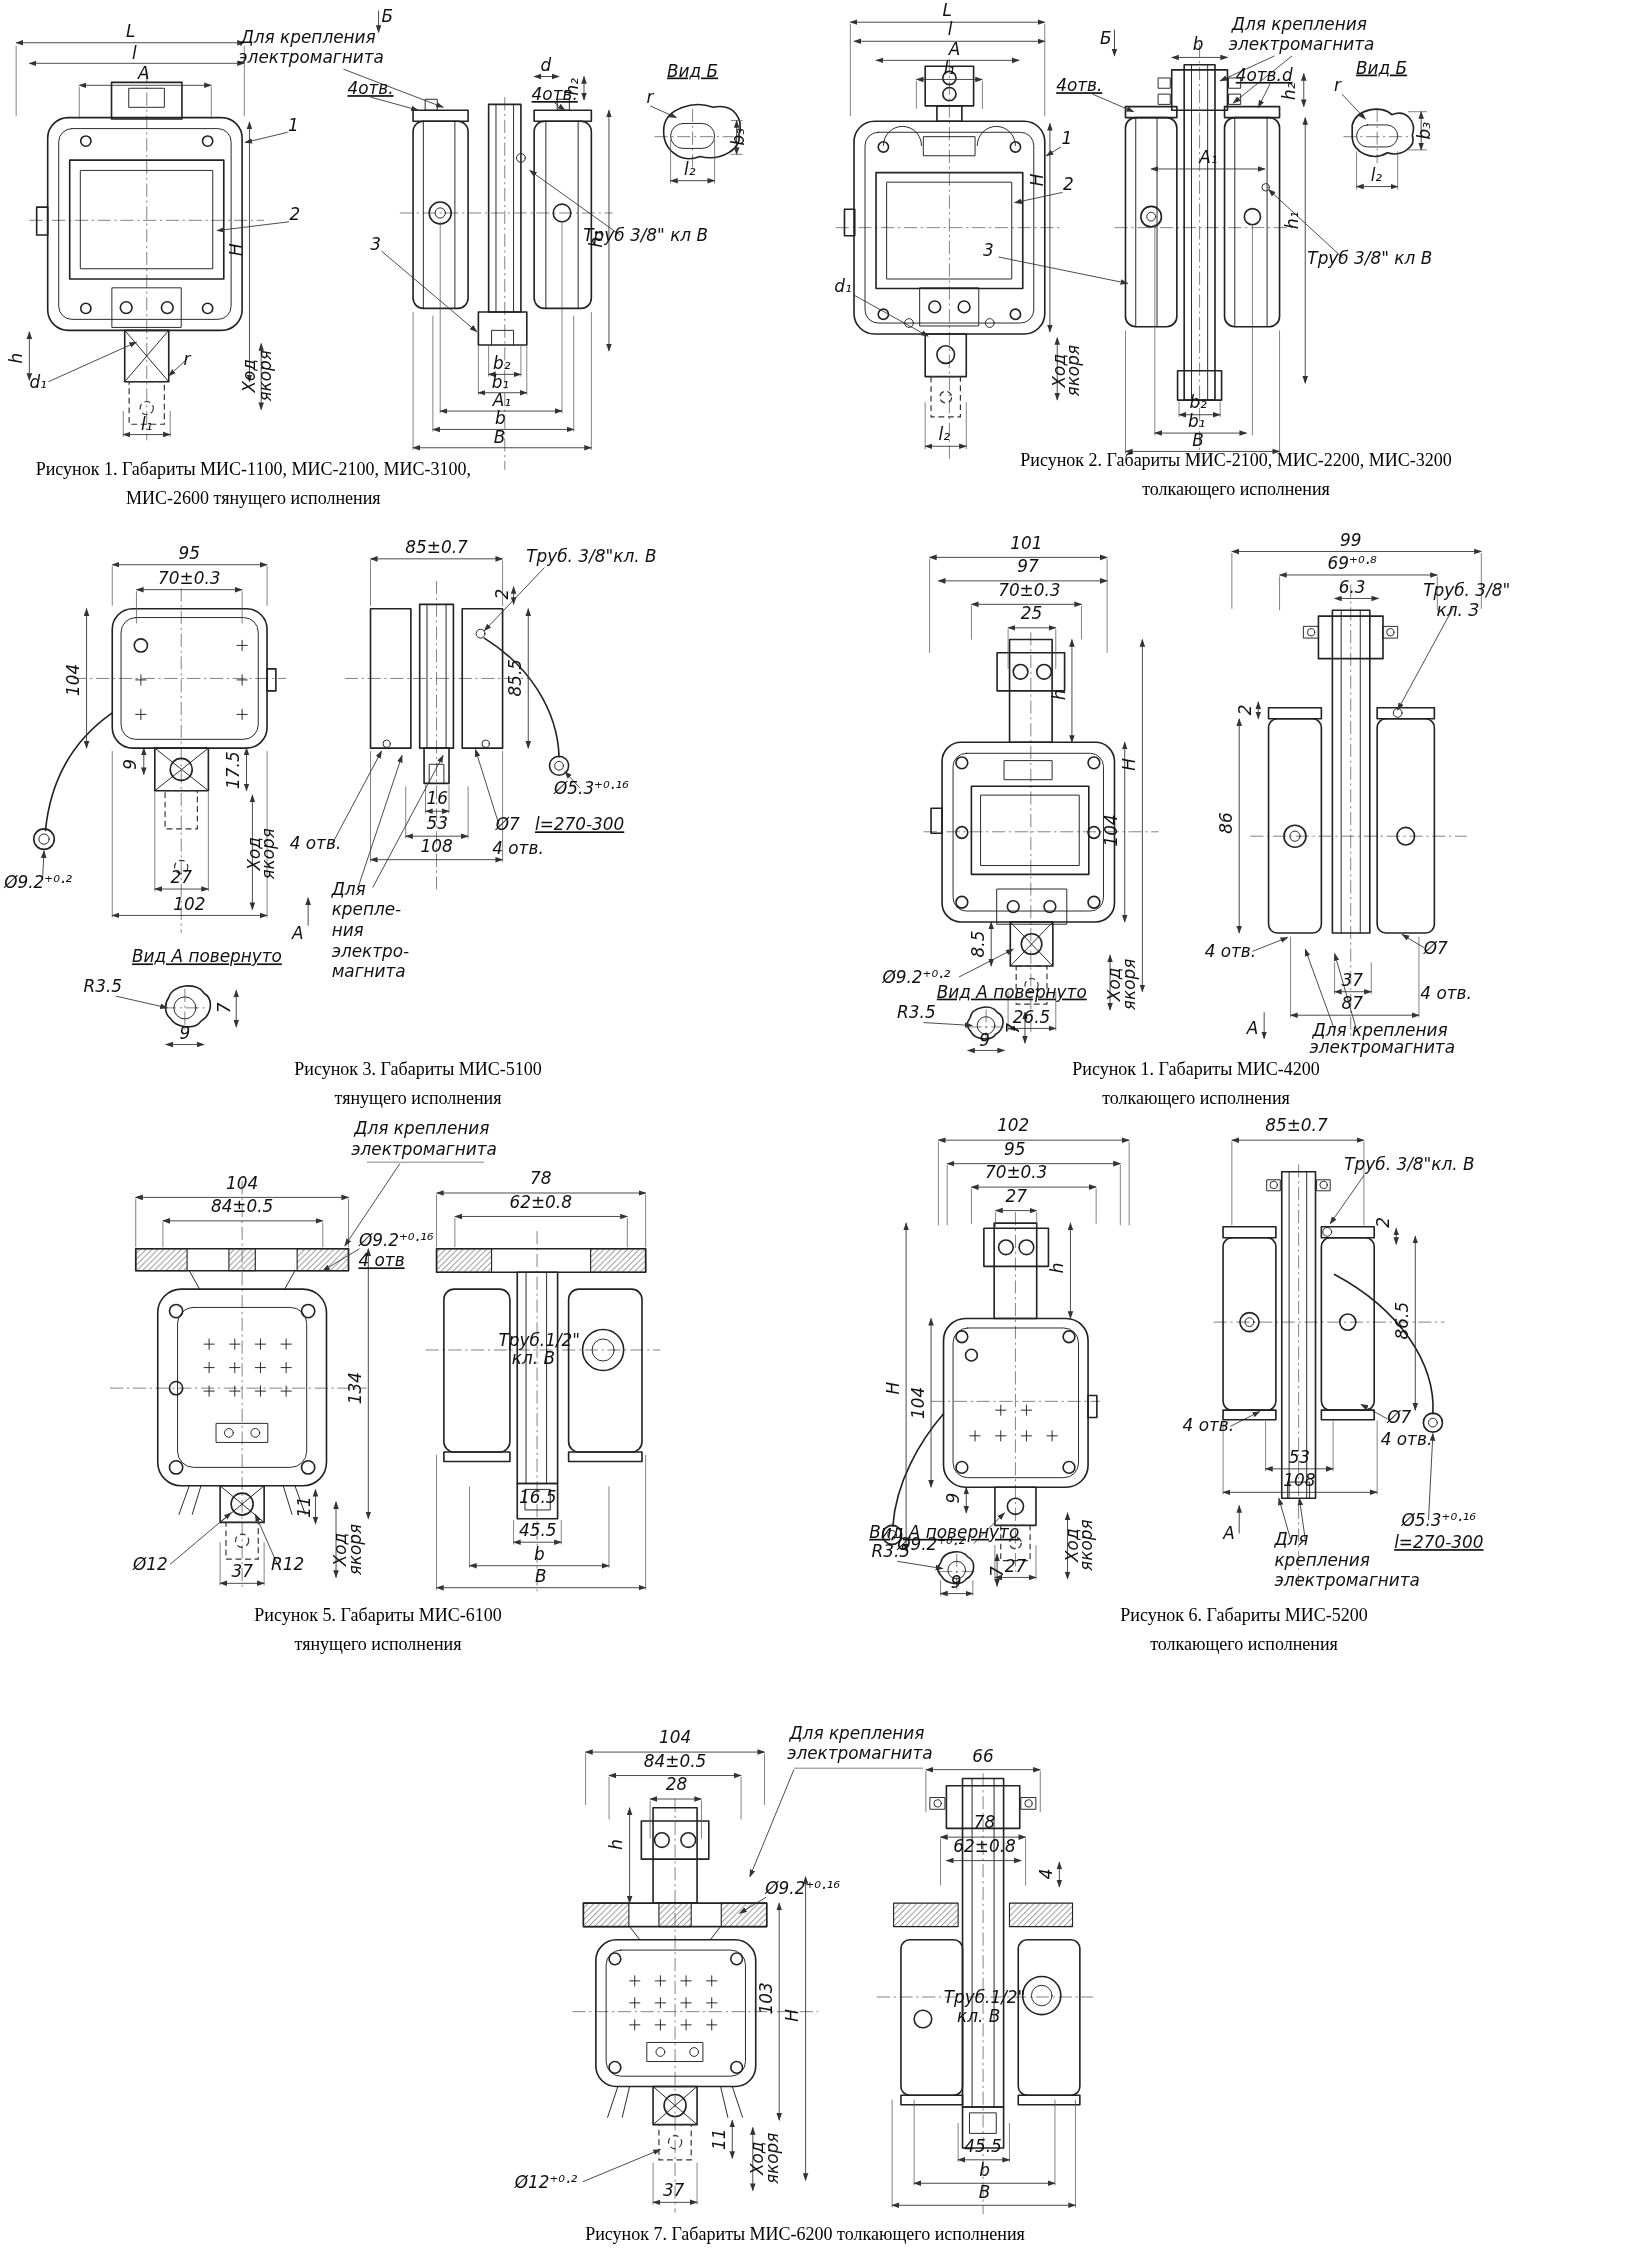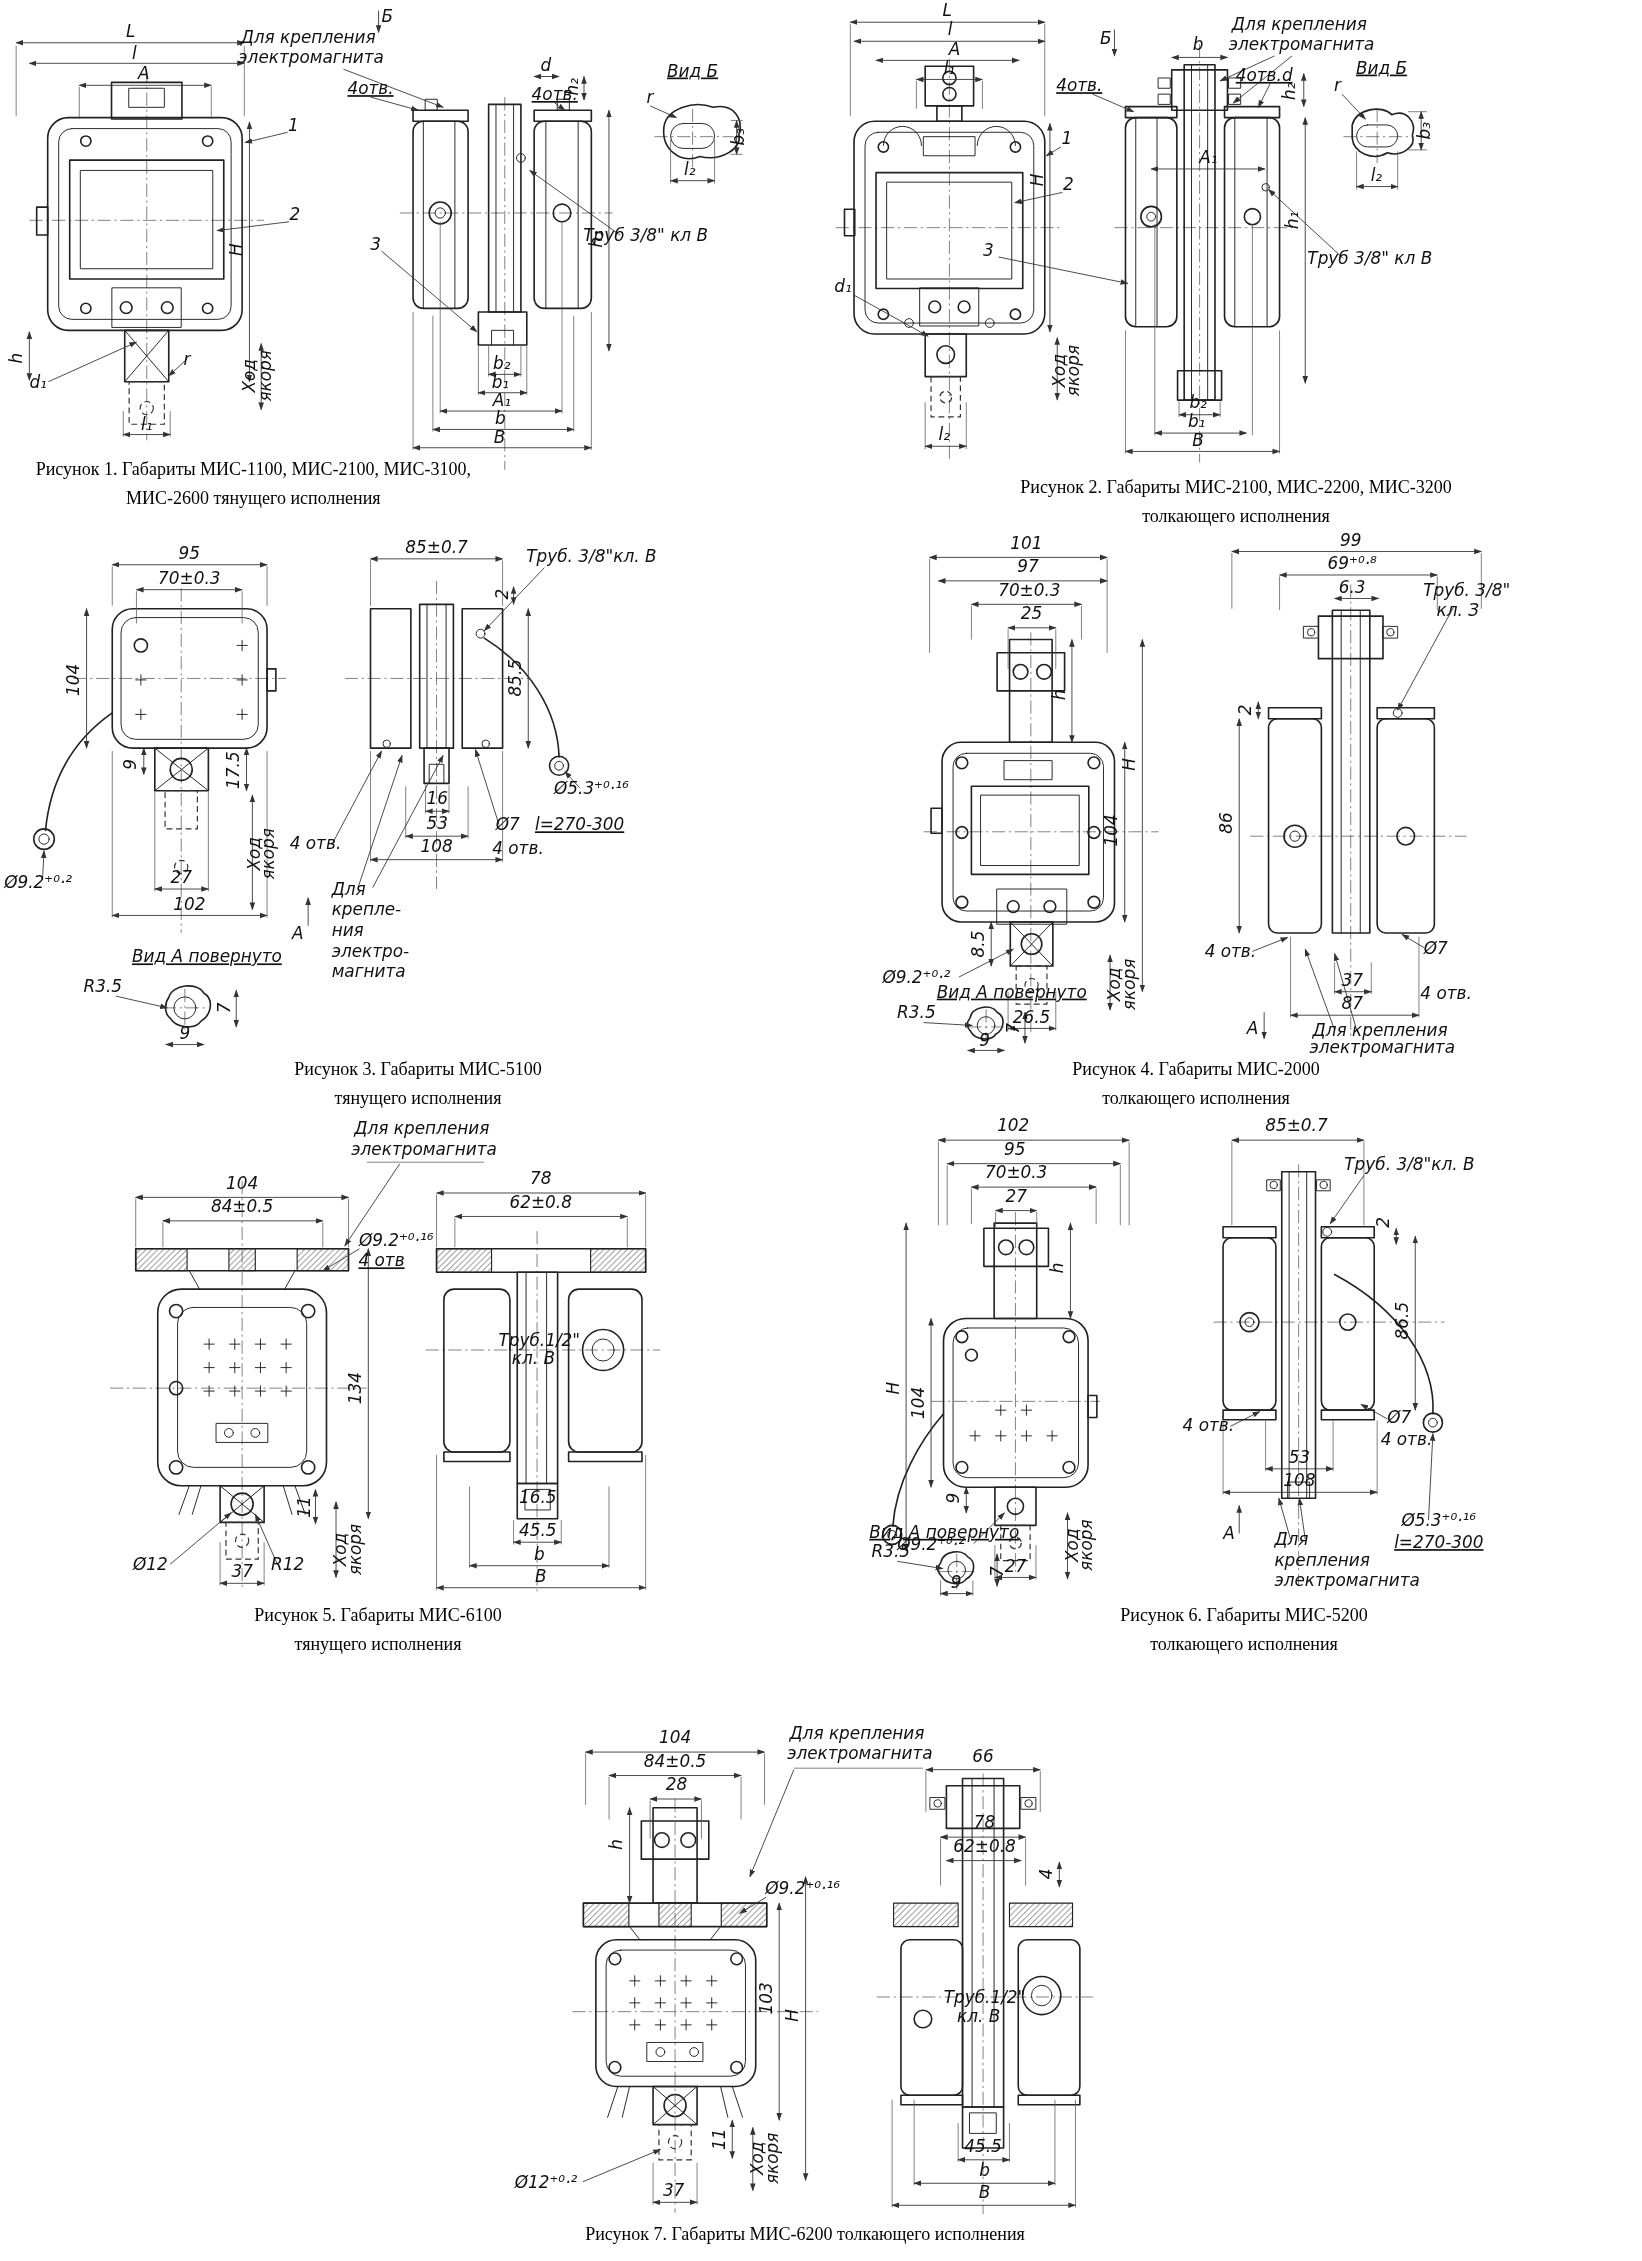--- a/index.html
+++ b/index.html
@@ -318,21 +318,21 @@
           <text class="lbl" transform="translate(748 360)" text-anchor="middle" font-size="22">Труб 3/8" кл В</text>
           <text class="lbl" transform="translate(30 398)" text-anchor="middle">d₁</text>
           <text class="lbl" transform="translate(332 505) rotate(-90)" text-anchor="middle" font-size="21">Ход</text>
           <text class="lbl" transform="translate(352 505) rotate(-90)" text-anchor="middle" font-size="21">якоря</text>
           <text class="lbl" transform="translate(168 600)" text-anchor="middle">l₂</text>
           <text class="lbl" transform="translate(514 556)" text-anchor="middle">b₂</text>
           <text class="lbl" transform="translate(512 582)" text-anchor="middle">b₁</text>
           <text class="lbl" transform="translate(514 608)" text-anchor="middle">B</text>
         </g>
     </svg>
-    <div class="caption" style="left:1001px;top:473px;width:470px">
+    <div class="caption" style="left:1001px;top:446px;width:470px">
       <div>Рисунок 2. Габариты МИС-2100, МИС-2200, МИС-3200</div>
       <div>толкающего исполнения</div>
     </div>
   </div>
 
   <div class="fig">
     <svg style="left:0;top:522px" width="821" height="533" viewBox="0 0 1119 726">
       <g class="cl">
         <line x1="247" y1="90" x2="247" y2="560"></line>
         <line x1="100" y1="213" x2="390" y2="213"></line>
@@ -596,21 +596,21 @@
           <text class="lbl" transform="translate(838 588)" text-anchor="middle" font-size="21">Ø7</text>
           <text class="lbl" transform="translate(724 632)" text-anchor="middle">37</text>
           <text class="lbl" transform="translate(724 664)" text-anchor="middle">87</text>
           <text class="lbl" transform="translate(852 650)" text-anchor="middle" font-size="21">4 отв.</text>
           <text class="lbl" transform="translate(762 700)" text-anchor="middle" font-size="23">Для крепления</text>
           <text class="lbl" transform="translate(765 724)" text-anchor="middle" font-size="23">электромагнита</text>
           <text class="lbl" transform="translate(588 698)" text-anchor="middle">А</text>
         </g>
     </svg>
     <div class="caption" style="left:976px;top:1055px;width:440px">
-      <div>Рисунок 4. Габариты МИС-2000</div>
+      <div>Рисунок 1. Габариты МИС-4200</div>
       <div>толкающего исполнения</div>
     </div>
   </div>
 
   <div class="fig">
     <svg style="left:0;top:1102px" width="821" height="496" viewBox="0 0 1119 676">
       <g class="cl">
         <line x1="330" y1="108" x2="330" y2="665"></line>
         <line x1="150" y1="390" x2="500" y2="390"></line>
         <line x1="732" y1="176" x2="732" y2="672"></line>

